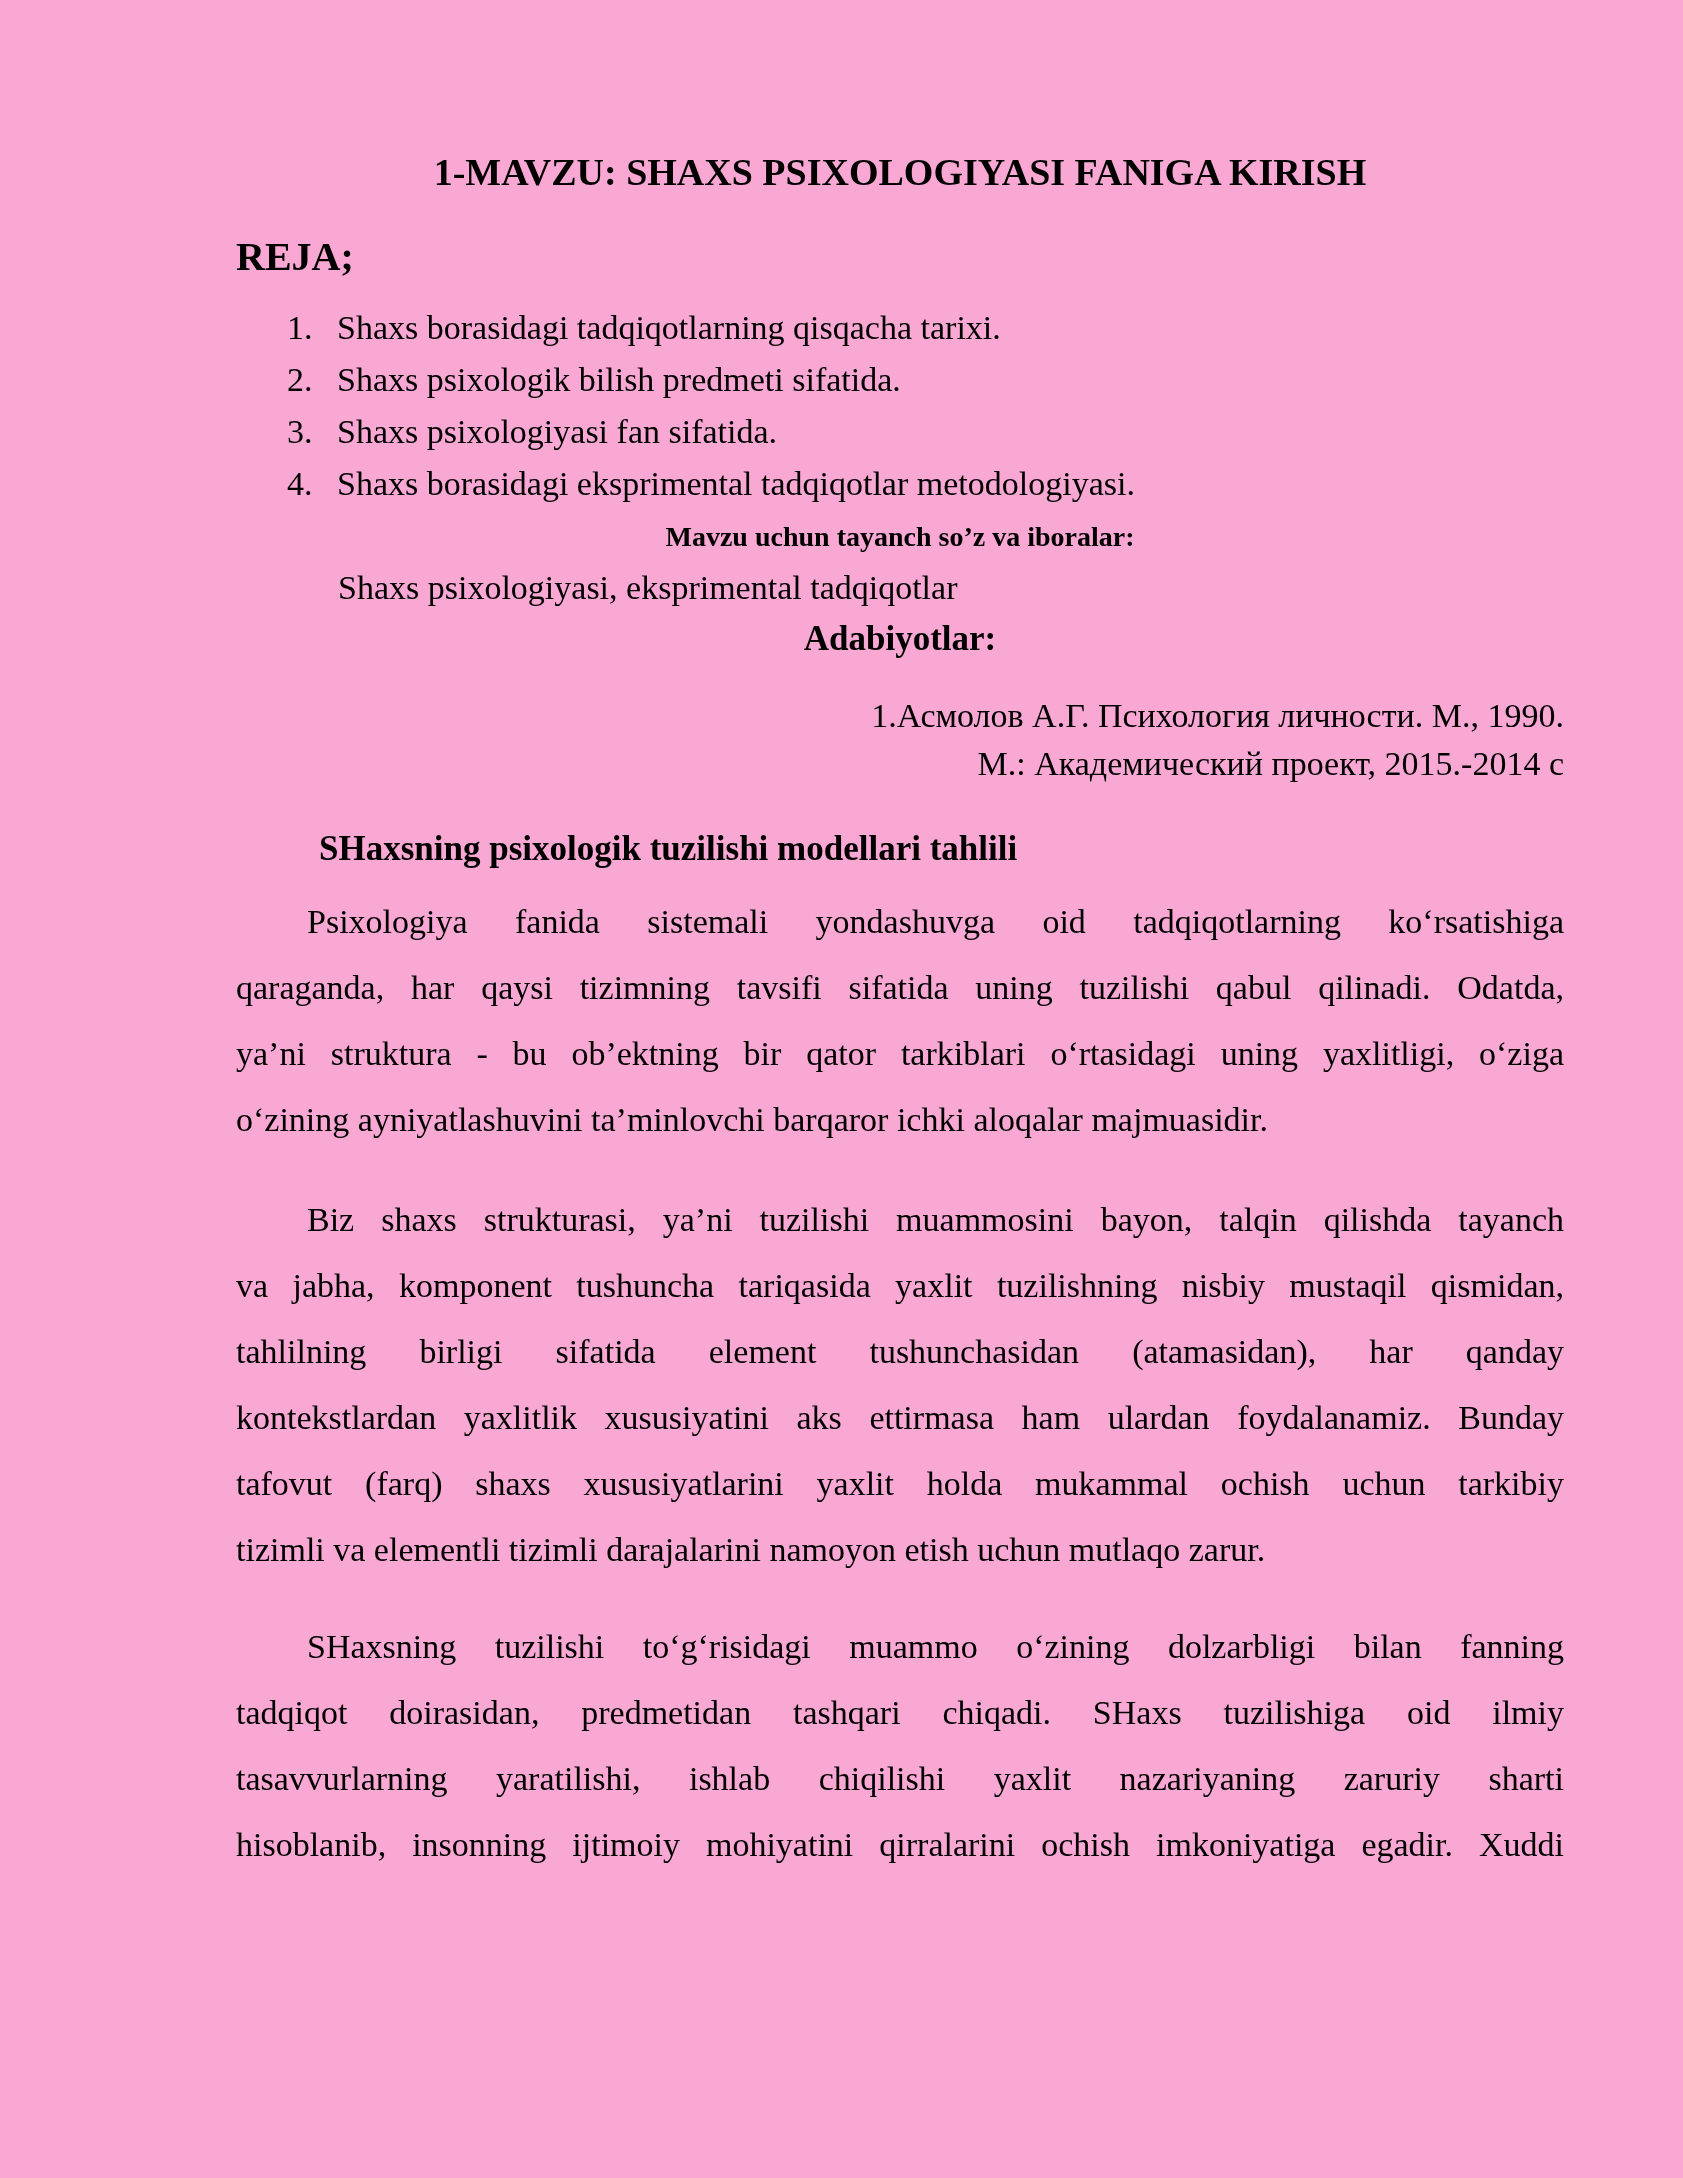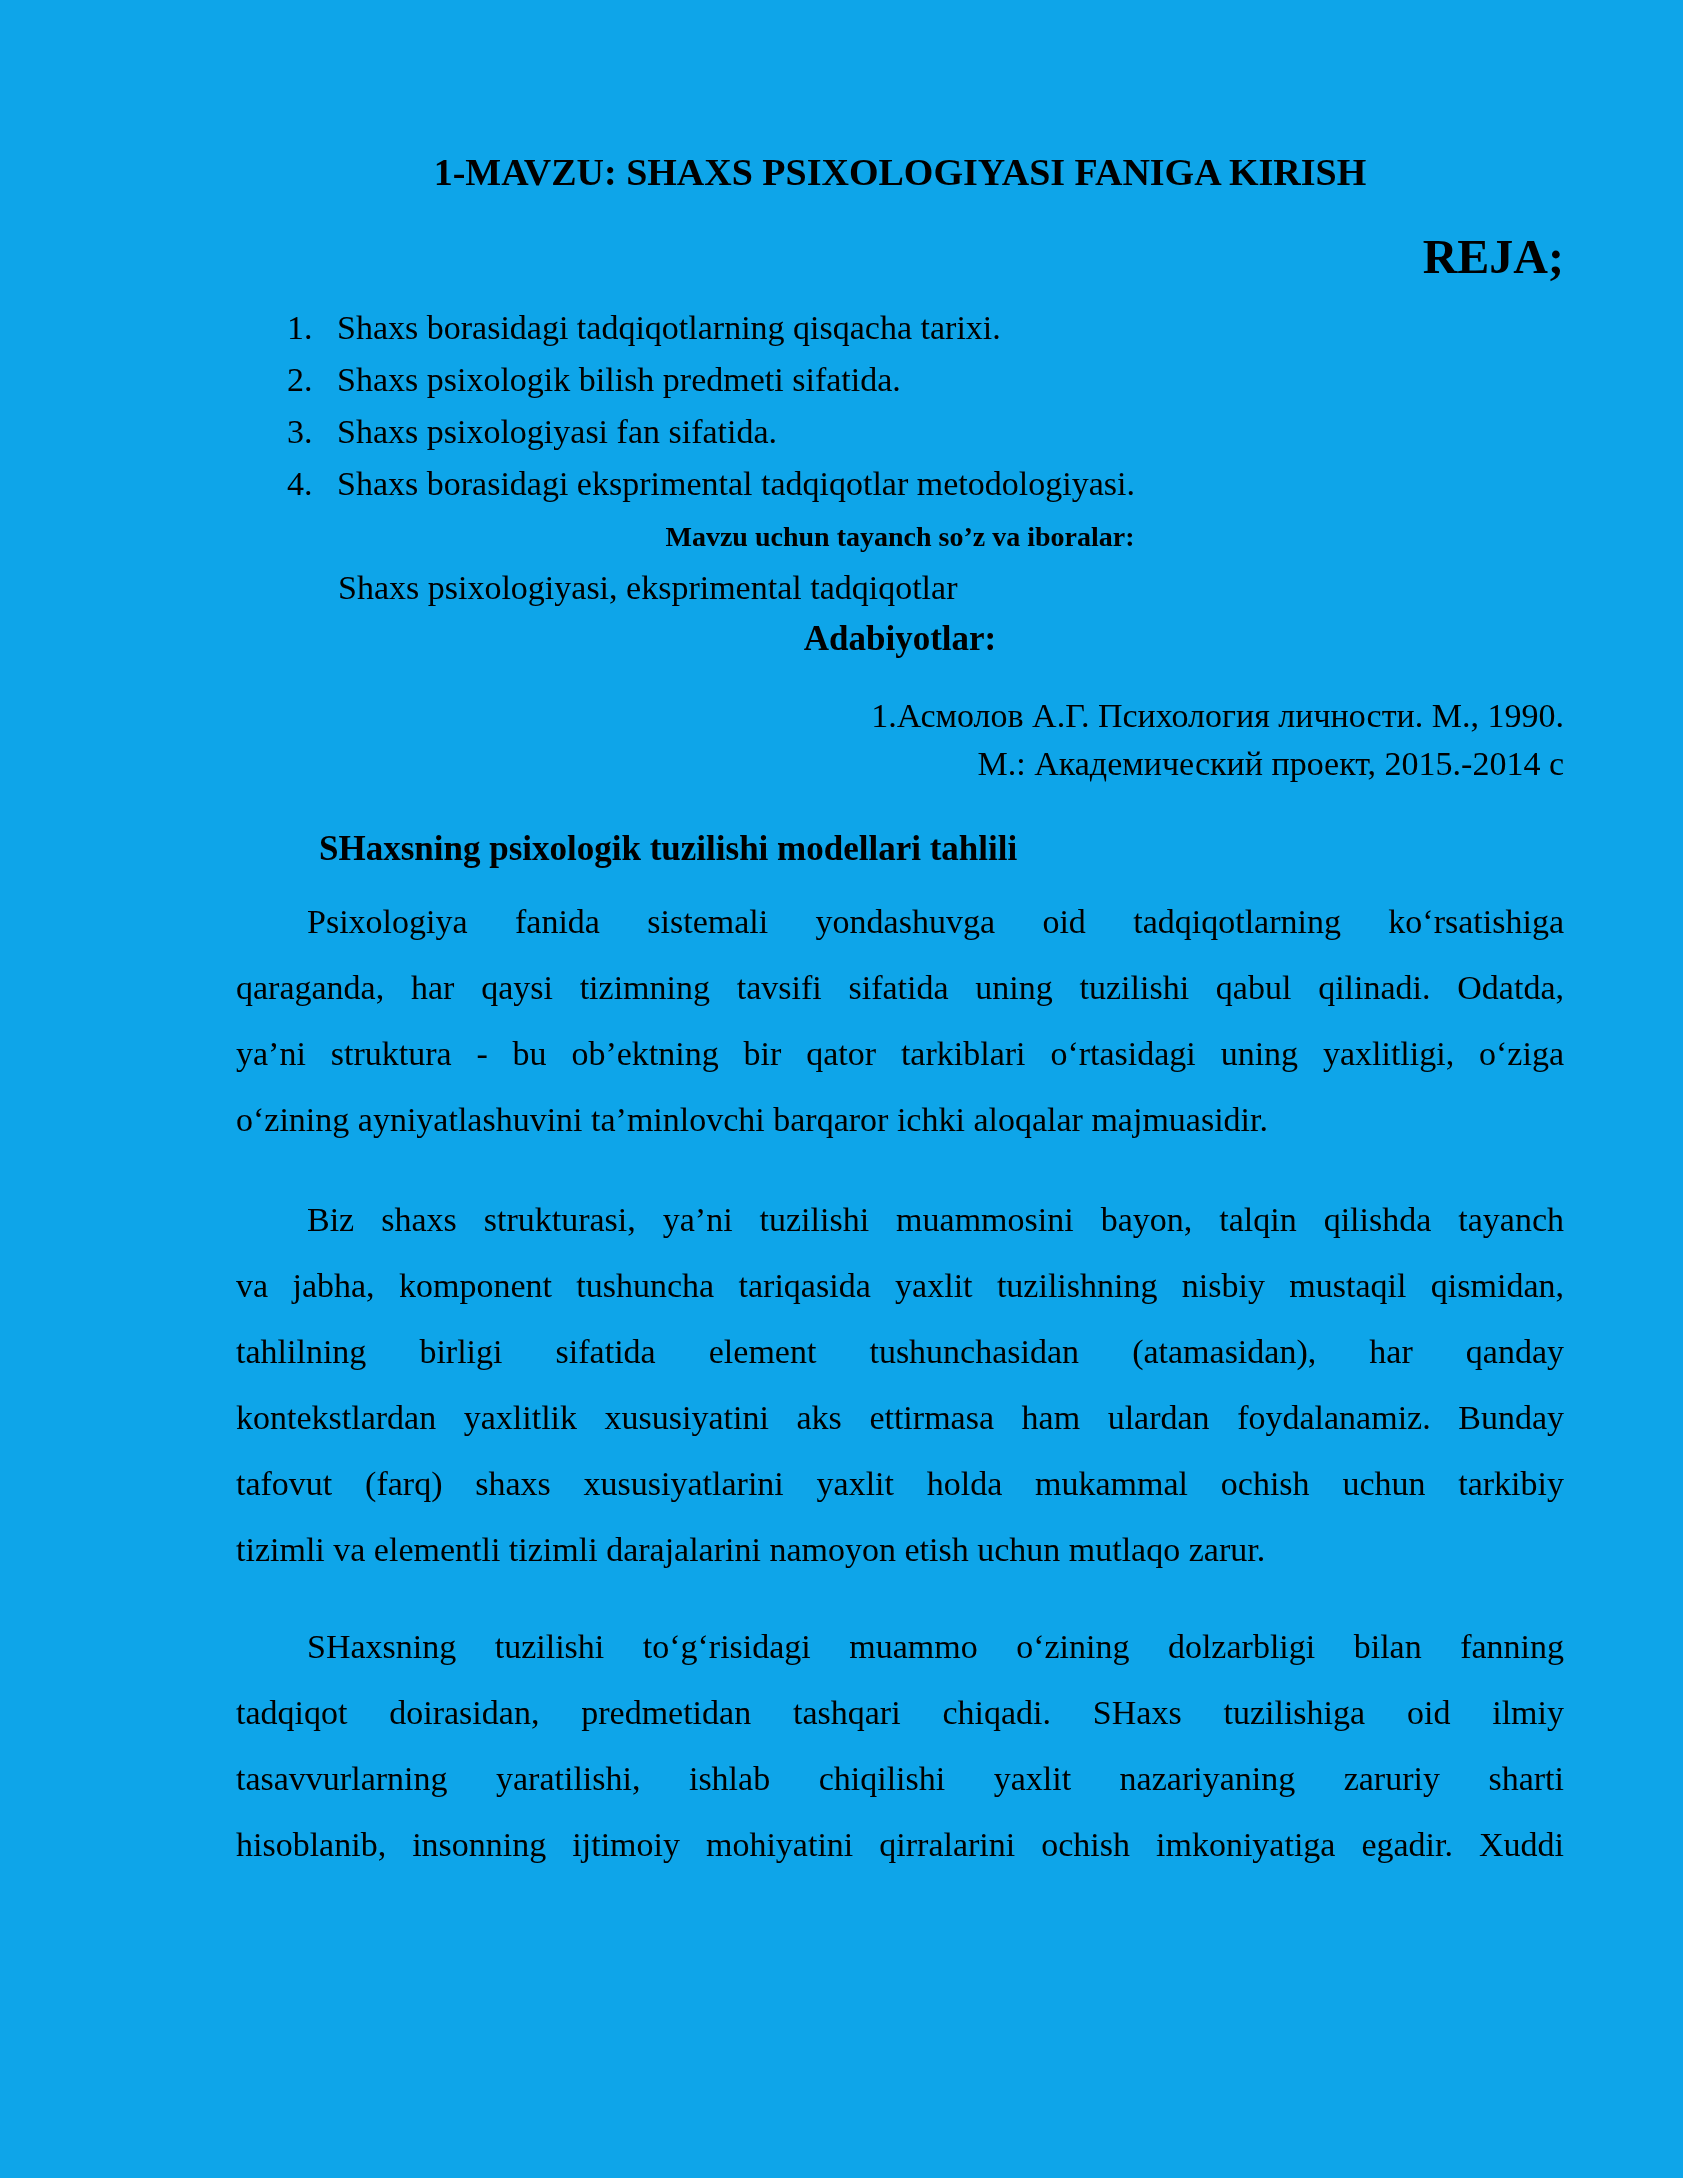--- a/index.html
+++ b/index.html
@@ -1,42 +1,42 @@
 <!DOCTYPE html>
 <html><head>
 <meta charset="utf-8">
 <style>
   html, body { margin: 0; padding: 0; background: #ffffff; }
   .page {
     position: relative;
     width: 1683px;
     height: 2178px;
-    background: #0ea5e9;
+    background: #f9a8d4;
     color: #000000;
     font-family: "Liberation Serif", "DejaVu Serif", serif;
     font-size: 34px;
     overflow: hidden;
     box-sizing: border-box;
   }
   .content {
     box-sizing: border-box;
     width: 100%;
     height: 100%;
     padding: 147px 119px 0 236px; 
   }
   .doc-title {
     font-weight: bold;
     font-size: 38px;
     text-align: center;
     line-height: 51px;
   }
   .reja {
     font-weight: bold;
-    font-size: 48px;
-    text-align: right;
+    font-size: 40px;
+    text-align: left;
     line-height: 51px;
     margin-top: 33px;
   }
   .plan-list { margin-top: 20px; }
   .plan-item { line-height: 52px; padding-left: 51px; }
   .plan-num { display: inline-block; width: 50px; }
   .keywords-heading {
     font-weight: bold;
     font-size: 28px;
     text-align: center;

